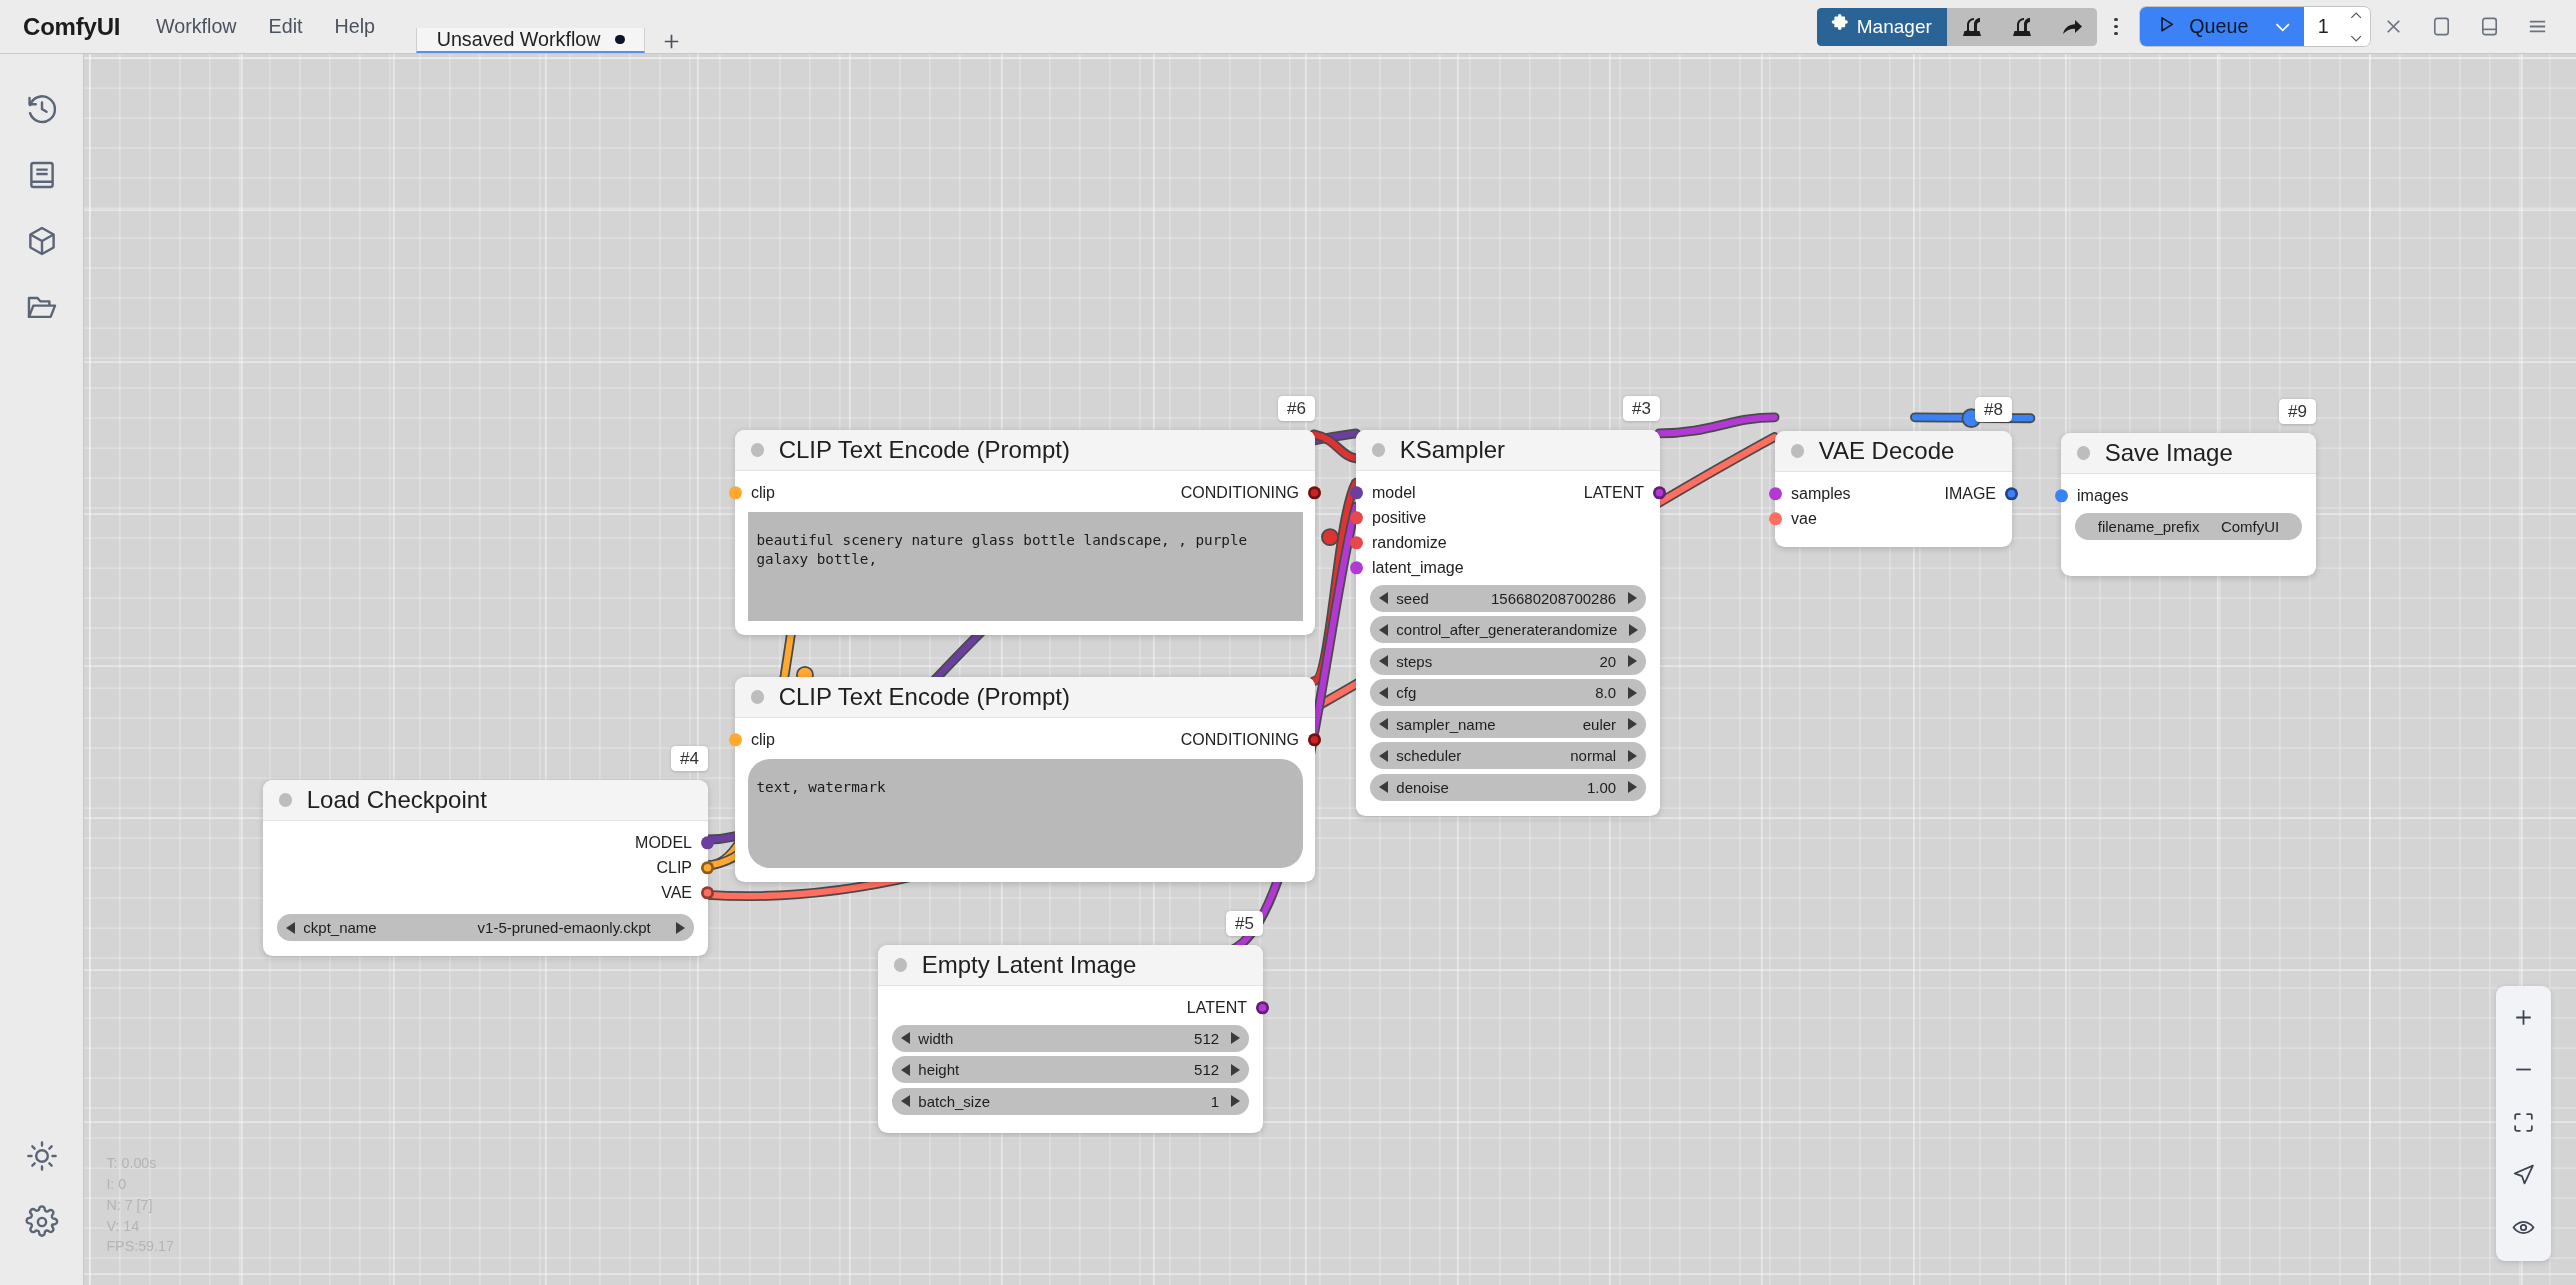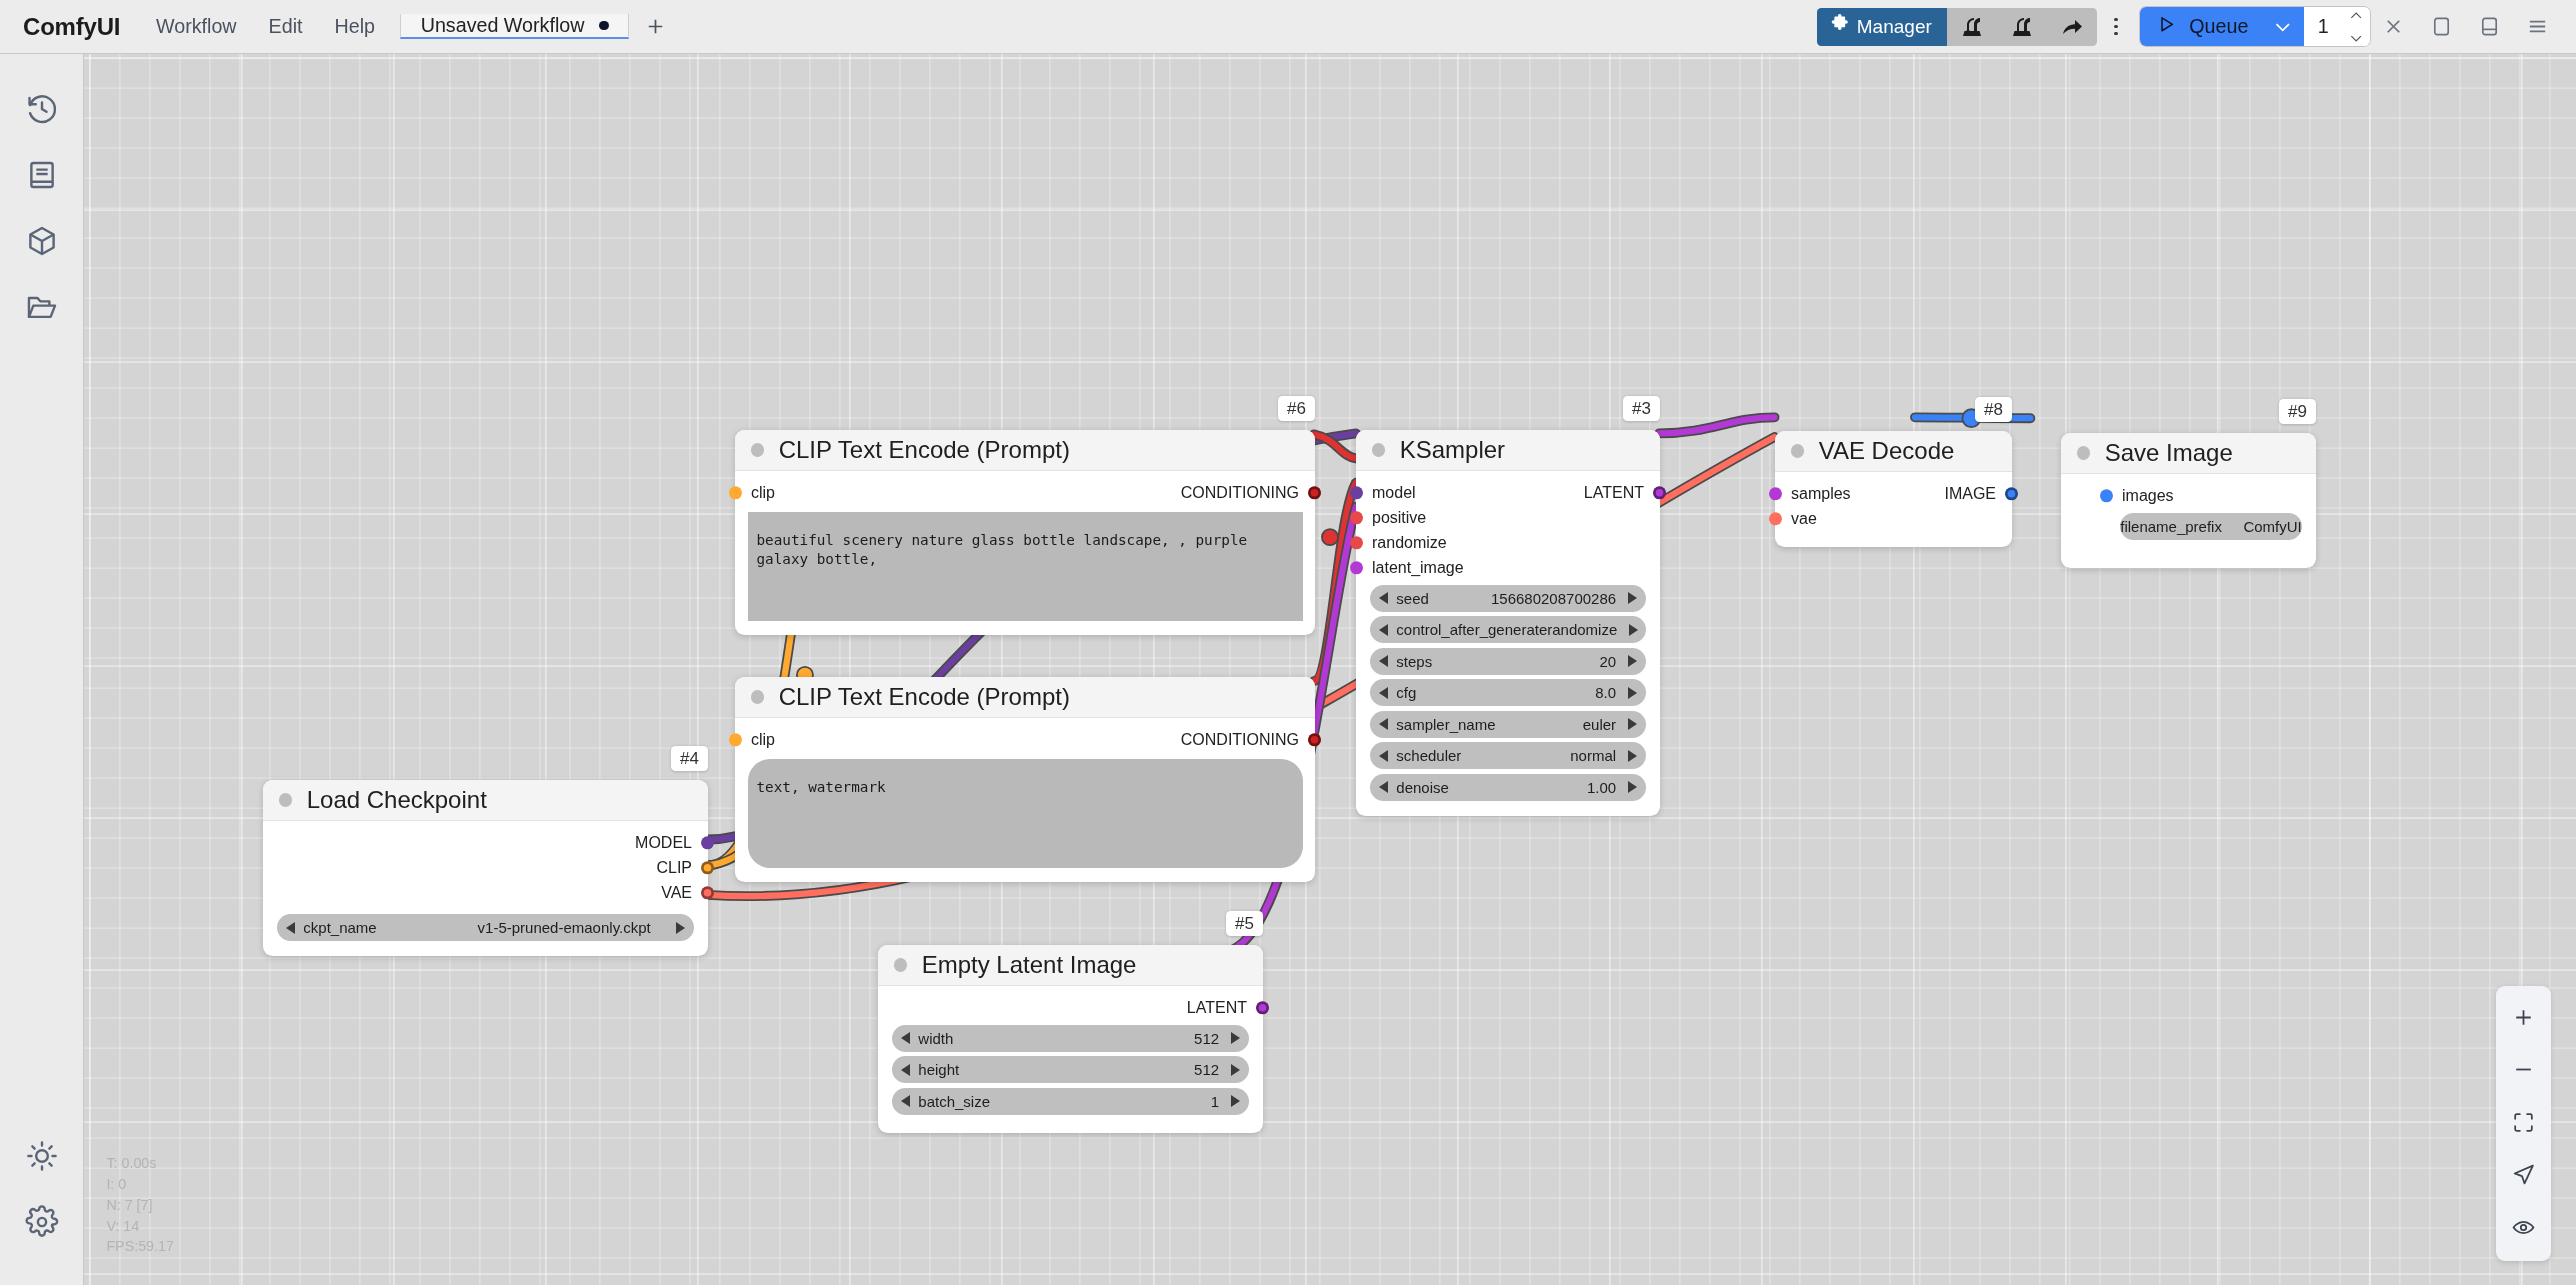--- a/index.html
+++ b/index.html
@@ -23,21 +23,21 @@
     display: flex; align-items: center;
     padding: 0 19.7px 0 23px;
     font-size: 24px; font-weight: bold; color: #1c1c1c;
     letter-spacing: -0.2px;
   }
   .menu-item {
     display: flex; align-items: center;
     padding: 0 16px;
     font-size: 19.7px; color: #4a5260;
   }
-  #tabs { display: flex; align-items: center; margin-left: 9px; }
+  #tabs { display: flex; align-items: flex-end; margin-left: 25px; }
   .wf-tab {
     display: flex; align-items: center; gap: 14.3px;
     padding: 0 19.7px;
     background: #f5f5f5;
     border-left: 0.9px solid #cfcfcf;
     border-right: 0.9px solid #cfcfcf;
     border-bottom: 2.7px solid #5b8dee;
     font-size: 19.7px; color: #222;
   }
   .wf-dot {
@@ -563,21 +563,21 @@
       </div>
     </div>
   </div>
 
   <div class="node" style="left:1977px; top:379px; width:255px;">
     <div class="badge">#9</div>
     <div class="node-head">
       <span class="node-collapse"></span>
       <span class="node-title">Save Image</span>
     </div>
-    <div class="node-body" style="padding-bottom:24px;margin-left:45px;">
+    <div class="node-body" style="padding-bottom:32px;">
       <div class="slot-row">
         <span class="dot in" style="background:#3b82f6;"></span>
         <span class="slot-label">images</span>
       </div>
       <div class="widget" style="justify-content:center; gap:21.5px;">
         <span>filename_prefix</span>
         <span>ComfyUI</span>
       </div>
     </div>
   </div>

